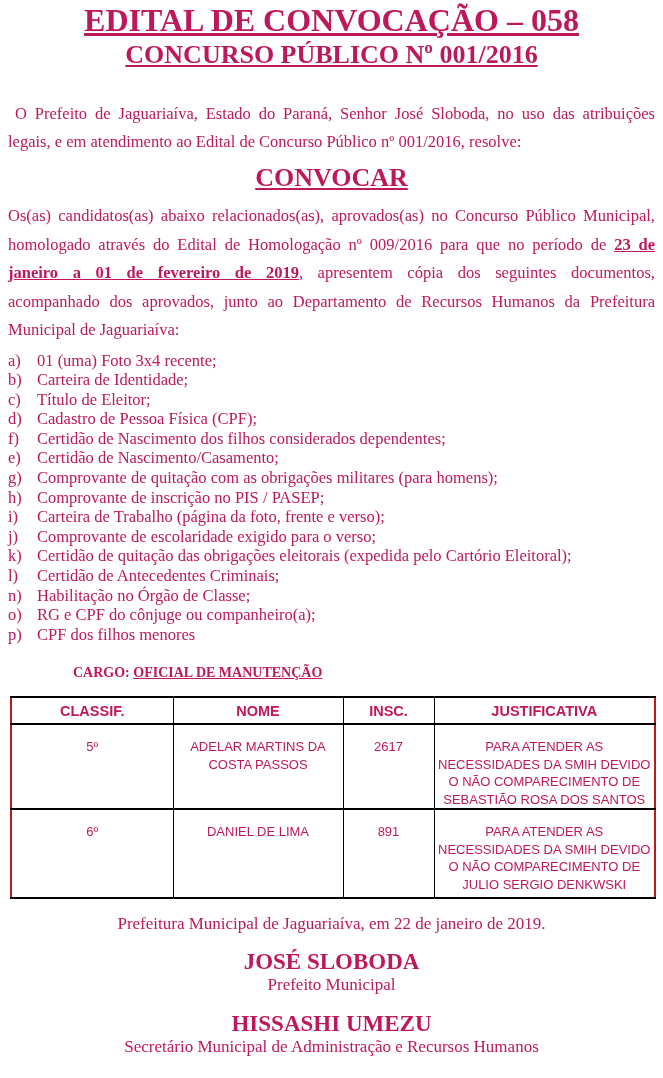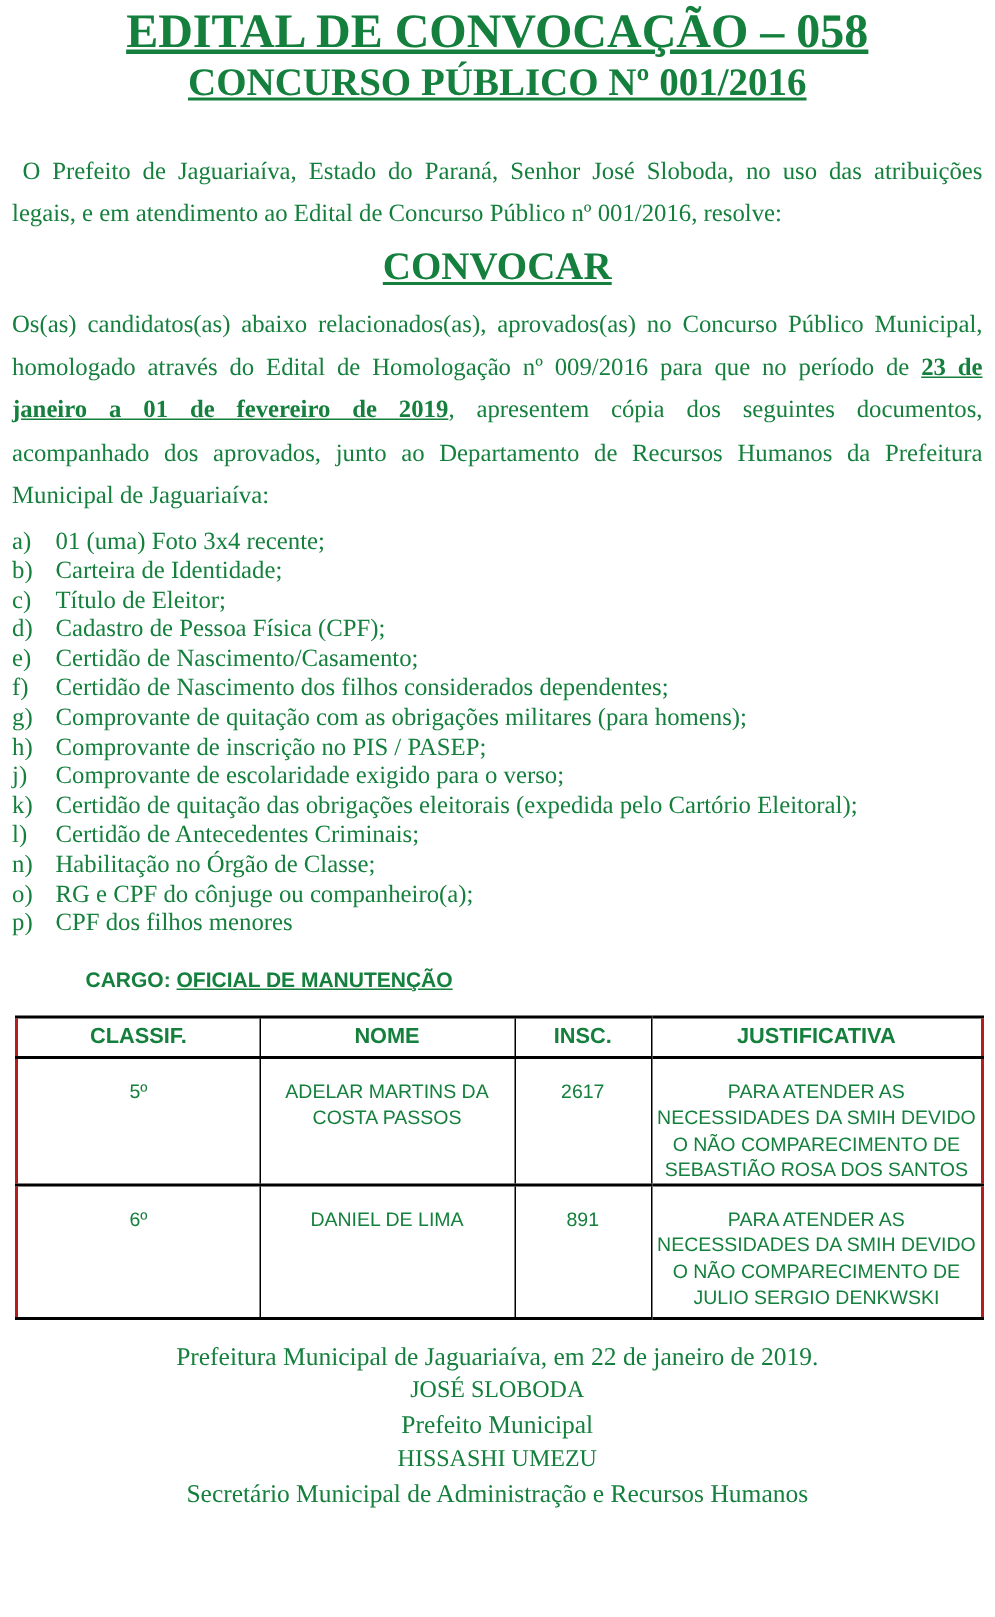--- a/index.html
+++ b/index.html
@@ -1,18 +1,18 @@
 <!DOCTYPE html>
 <html><head>
 <meta charset="utf-8">
 <style>
   html,body { margin:0; padding:0; background:#fff; }
   .page {
     position:relative; width:663px; height:1078px; margin:0;
-    background:#ffffff; color:#15803d;
+    background:#ffffff; color:#be185d;
     font-family:"Liberation Serif", serif;
     overflow:hidden;
   }
   .content { padding:0 8px; }
 
   .title1 {
     margin-top:3px; text-align:center; font-weight:bold;
     font-size:32px; line-height:34px; text-decoration:underline;
   }
   .title2 {
@@ -32,22 +32,22 @@
   .convocar span { text-decoration:underline; }
 
   .bodyp { margin-top:8px; font-size:16.5px; line-height:28.5px; }
   .em { font-weight:bold; text-decoration:underline; }
 
   .doclist { margin-top:6px; font-size:16.5px; line-height:19.6px; }
   .doclist .row { white-space:nowrap; }
   .doclist .lbl { display:inline-block; width:29px; }
 
   .cargo {
-    margin-top:20px; margin-left:49px;
-    font-family:Liberation Sans, sans-serif;
+    margin-top:20px; margin-left:65px;
+    font-family:Liberation Serif, serif;
     font-weight:bold; font-size:14px; line-height:17px;
   }
   .cargo .val { text-decoration:underline; }
 
   table.cand {
     margin:15px 0 0 2px; border-collapse:collapse; table-layout:fixed;
     width:644px; font-family:"Liberation Sans", sans-serif;
     border:2px solid #b91c1c;
   }
   table.cand col.c1 { width:162px; }
@@ -64,21 +64,21 @@
     border-left:1px solid #000; border-right:1px solid #000;
     border-top:2px solid #000; border-bottom:2px solid #000;
     font-size:13px; line-height:17.5px; text-align:center;
     vertical-align:top; padding:13px 2px 0 2px;
   }
   tr.r1 { height:74px; }
   tr.r2 { height:89px;margin-left:12px; }
 
   .fdate { margin-top:14px; text-align:center; font-size:17px; line-height:22px; }
   .sig { text-align:center; }
-  .sig .name { font-weight:normal; font-size:16px; line-height:22px; }
+  .sig .name { margin-top:16px; font-weight:bold; font-size:23px; line-height:22px; }
   .sig .role { font-size:17px; line-height:24px; }
 </style>
 </head>
 <body>
 
 <div class="page">
   <div class="content">
 
     <div class="title1">EDITAL DE CONVOCAÇÃO – 058</div>
     <div class="title2">CONCURSO PÚBLICO Nº 001/2016</div>
@@ -98,24 +98,25 @@
       <div class="jline"><span class="em">janeiro a 01 de fevereiro de 2019</span><span>, apresentem cópia dos seguintes documentos,</span></div>
       <div class="jline">acompanhado dos aprovados, junto ao Departamento de Recursos Humanos da Prefeitura</div>
       <div class="lline">Municipal de Jaguariaíva:</div>
     </div>
 
     <div class="doclist">
       <div class="row"><span class="lbl">a)</span><span>01 (uma) Foto 3x4 recente;</span></div>
       <div class="row"><span class="lbl">b)</span><span>Carteira de Identidade;</span></div>
       <div class="row"><span class="lbl">c)</span><span>Título de Eleitor;</span></div>
       <div class="row"><span class="lbl">d)</span><span>Cadastro de Pessoa Física (CPF);</span></div>
+      <div class="row"><span class="lbl">f)</span><span>Certidão de Nascimento dos filhos considerados dependentes;</span></div>
       <div class="row"><span class="lbl">e)</span><span>Certidão de Nascimento/Casamento;</span></div>
-      <div class="row"><span class="lbl">f)</span><span>Certidão de Nascimento dos filhos considerados dependentes;</span></div>
       <div class="row"><span class="lbl">g)</span><span>Comprovante de quitação com as obrigações militares (para homens);</span></div>
       <div class="row"><span class="lbl">h)</span><span>Comprovante de inscrição no PIS / PASEP;</span></div>
+      <div class="row"><span class="lbl">i)</span><span>Carteira de Trabalho (página da foto, frente e verso);</span></div>
       <div class="row"><span class="lbl">j)</span><span>Comprovante de escolaridade exigido para o verso;</span></div>
       <div class="row"><span class="lbl">k)</span><span>Certidão de quitação das obrigações eleitorais (expedida pelo Cartório Eleitoral);</span></div>
       <div class="row"><span class="lbl">l)</span><span>Certidão de Antecedentes Criminais;</span></div>
       <div class="row"><span class="lbl">n)</span><span>Habilitação no Órgão de Classe;</span></div>
       <div class="row"><span class="lbl">o)</span><span>RG e CPF do cônjuge ou companheiro(a);</span></div>
       <div class="row"><span class="lbl">p)</span><span>CPF dos filhos menores</span></div>
     </div>
 
     <div class="cargo">
       <span>CARGO:</span>

